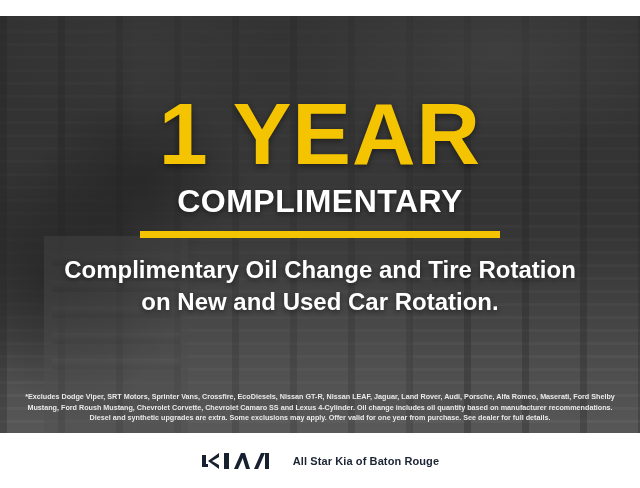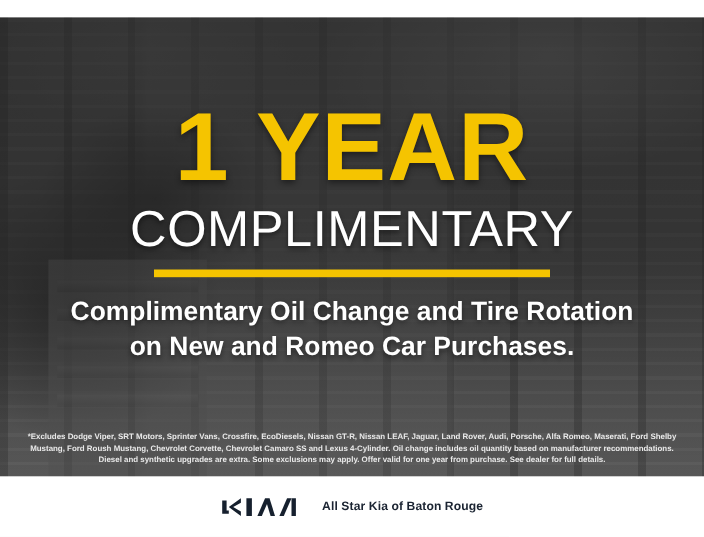--- a/index.html
+++ b/index.html
@@ -96,23 +96,23 @@
     line-height:.92;
     font-weight:bold;
     letter-spacing:1px;
     color:#f5c400;
     text-shadow:0 2px 6px rgba(0,0,0,.45);
     white-space:nowrap;
   }
 
   .complimentary-line {
     margin-top:10px;
-    font-size:46px;
+    font-size:32px;
     line-height:1.0;
-    font-weight:normal;
+    font-weight:bold;
     letter-spacing:.5px;
     color:#ffffff;
     text-shadow:0 2px 5px rgba(0,0,0,.45);
     white-space:nowrap;
     text-align:center;
   }
 
   .maintenance-line {
     margin-top:2px;
     font-size:40px;
@@ -200,21 +200,21 @@
 
       <div class="year-line">1 YEAR</div>
 
       <div class="complimentary-line">COMPLIMENTARY</div>
 
 
       <div class="rule"></div>
 
       <div class="sub">
         <div>Complimentary Oil Change and Tire Rotation</div>
-        <div>on New and Romeo Car Purchases.</div>
+        <div>on New and Used Car Rotation.</div>
       </div>
 
     </div>
 
     <div class="disclaimer">
       <p>*Excludes Dodge Viper, SRT Motors, Sprinter Vans, Crossfire, EcoDiesels, Nissan GT-R, Nissan LEAF, Jaguar, Land Rover, Audi, Porsche, Alfa Romeo, Maserati, Ford Shelby</p>
       <p>Mustang, Ford Roush Mustang, Chevrolet Corvette, Chevrolet Camaro SS and Lexus 4-Cylinder. Oil change includes oil quantity based on manufacturer recommendations.</p>
       <p>Diesel and synthetic upgrades are extra. Some exclusions may apply. Offer valid for one year from purchase. See dealer for full details.</p>
     </div>
 

